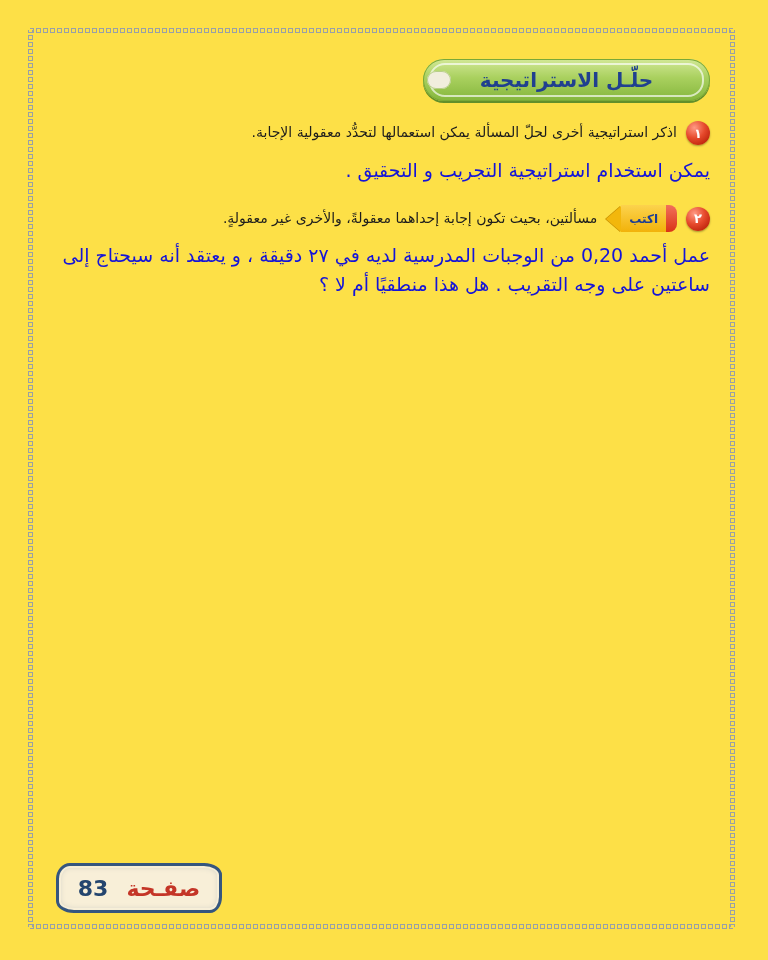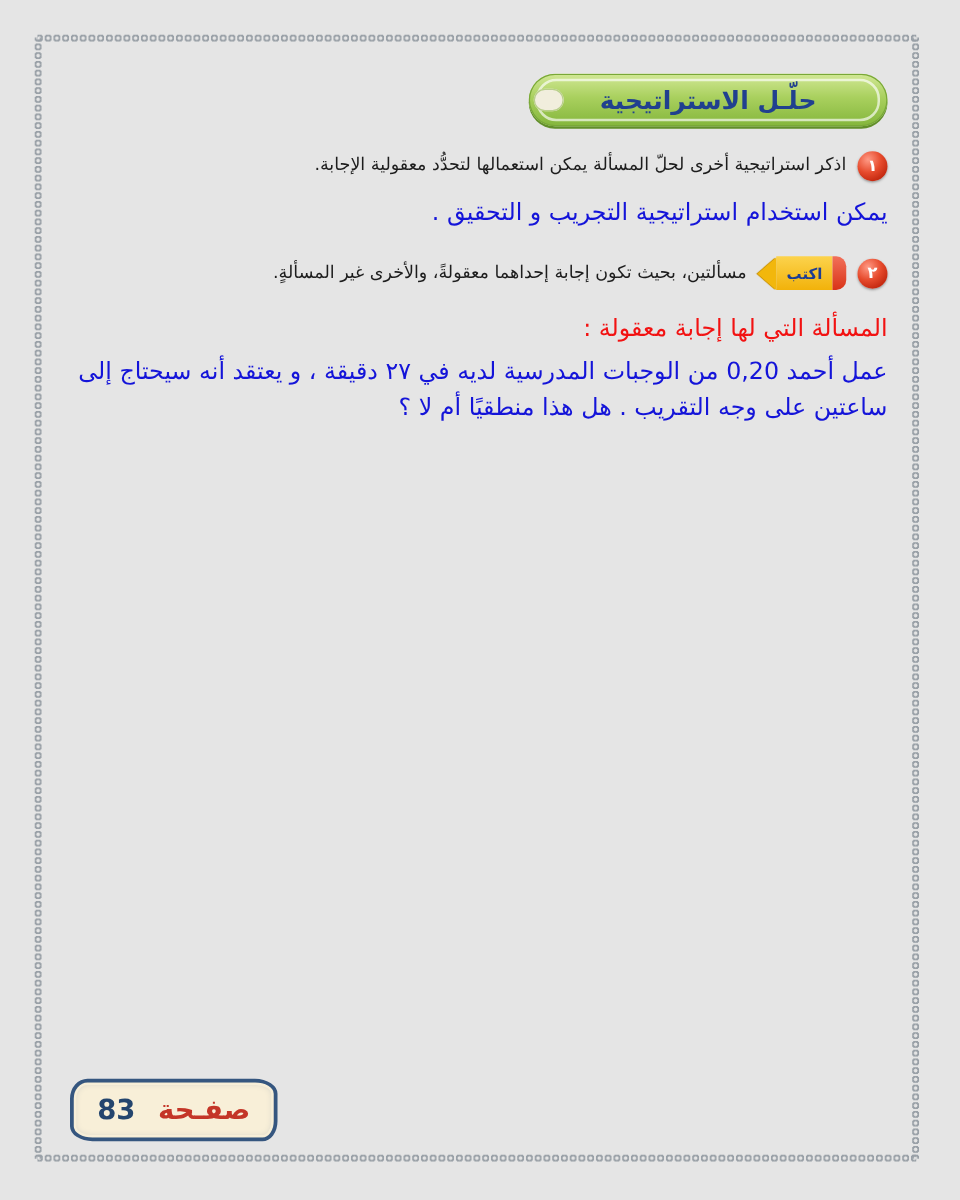--- a/index.html
+++ b/index.html
@@ -1,16 +1,16 @@
 <!DOCTYPE html>
 <html lang="ar"><head>
 <meta charset="utf-8">
 <style>
   html,body{margin:0;padding:0;background:#ffffff;}
-  .page{position:relative;width:768px;height:960px;background:#e5e5e5;overflow:hidden;
+  .page{position:relative;width:768px;height:960px;background:#fde047;overflow:hidden;
         font-family:"DejaVu Sans", sans-serif;}
   
   .frame{position:absolute;left:30px;top:30px;width:703px;height:897px;pointer-events:none;}
   .edge{position:absolute;
         background-image:radial-gradient(circle, rgba(255,255,255,0) 1.5px, #99a0a7 1.6px, #99a0a7 2.9px, rgba(255,255,255,0) 3px);
         background-size:7px 7px;background-position:center;}
   .edge.top{left:0;right:0;top:-3px;height:7px;background-repeat:repeat-x;}
   .edge.bottom{left:0;right:0;bottom:-3px;height:7px;background-repeat:repeat-x;}
   .edge.left{top:0;bottom:0;left:-3px;width:7px;background-repeat:repeat-y;}
   .edge.right{top:0;bottom:0;right:-3px;width:7px;background-repeat:repeat-y;}
@@ -90,24 +90,23 @@
 
     <div class="answer-line">يمكن استخدام استراتيجية التجريب و التحقيق .</div>
 
     <div class="row item-2">
       <span class="num-circle">٢</span>
       <span class="pencil">
         <span class="pencil-tip"></span>
         <span class="pencil-body">اكتب</span>
         <span class="pencil-band"></span>
       </span>
-      <span class="item-text">مسألتين، بحيث تكون إجابة إحداهما معقولةً، والأخرى غير المسألةٍ.</span>
+      <span class="item-text">مسألتين، بحيث تكون إجابة إحداهما معقولةً، والأخرى غير معقولةٍ.</span>
     </div>
 
-    <div class="heading-red">المسألة التي لها إجابة معقولة :</div>
 
     <div class="para-blue">عمل أحمد 0,20 من الوجبات المدرسية لديه في ٢٧ دقيقة ، و يعتقد أنه سيحتاج إلى ساعتين على وجه التقريب . هل هذا منطقيًا أم لا ؟</div>
 
 
 
   </div>
 
   <div class="page-badge">
     <span class="page-label">صفـحة</span>
     <span class="page-num">83</span>

